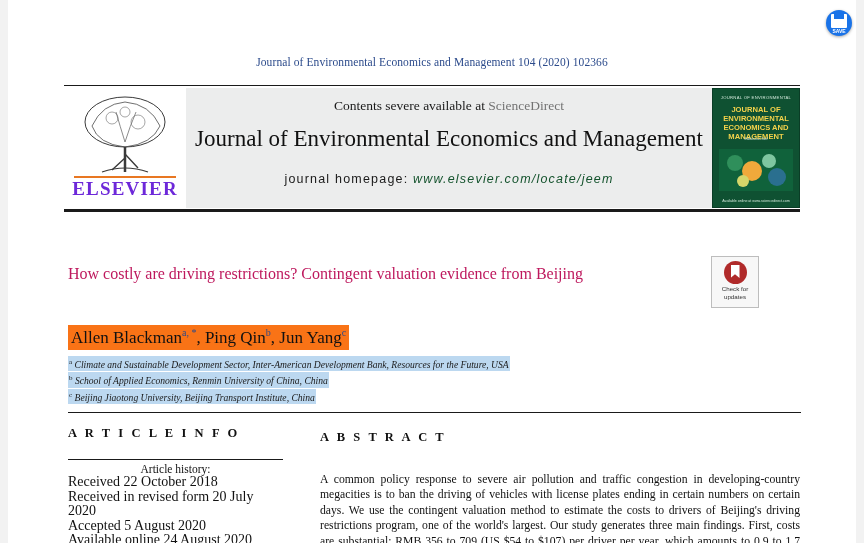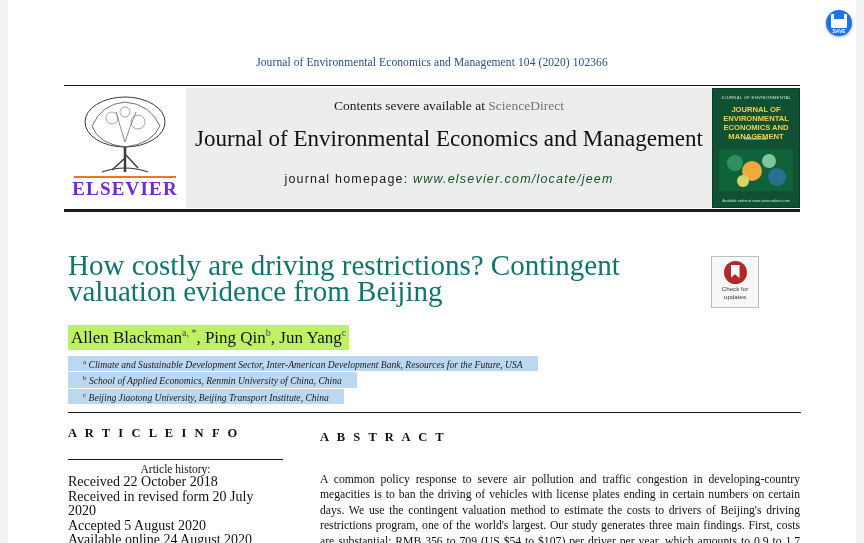--- a/index.html
+++ b/index.html
@@ -196,23 +196,23 @@
     width: 736px;
     height: 3px;
     background: #1a1a1a;
   }
   .paper-title {
     position: absolute;
     left: 60px;
     top: 252px;
     width: 590px;
     font-family: "Liberation Serif", serif;
-    font-size: 29px;
-    line-height: 26px;
-    color: #0f766e;
+    font-size: 16px;
+    line-height: 44px;
+    color: #be185d;
   }
   .checkmark-box {
     position: absolute;
     left: 703px;
     top: 256px;
     width: 48px;
     height: 52px;
     border: 1px solid #bdbdbd;
     background: #f7f7f7;
     box-sizing: border-box;
@@ -242,42 +242,42 @@
     color: #333;
     line-height: 7.5px;
   }
   .authors {
     position: absolute;
     left: 60px;
     top: 325px;
     font-family: "Liberation Serif", serif;
     font-size: 17px;
     color: #111;
-    background: #bef264;
+    background: #f97316;
     padding: 2px 3px;
     display: inline-block;
   }
   .authors sup {
     font-size: 10px;
     color: #2b4a8b;
   }
   .affiliations {
     position: absolute;
     left: 60px;
     top: 356px;
     font-family: "Liberation Serif", serif;
     font-size: 9.6px;
     font-style: italic;
     color: #1a1a1a;
     line-height: 13.2px;
   }
   .affiliations div {
     background: #bcd8f0;
     display: inline-block;
-    padding: 0 15px;
+    padding: 0 1px;
     margin-bottom: 1px;
   }
   .affiliations sup {
     font-size: 7px;
     font-style: normal;
   }
   .sec-rule {
     position: absolute;
     left: 60px;
     top: 412px;

